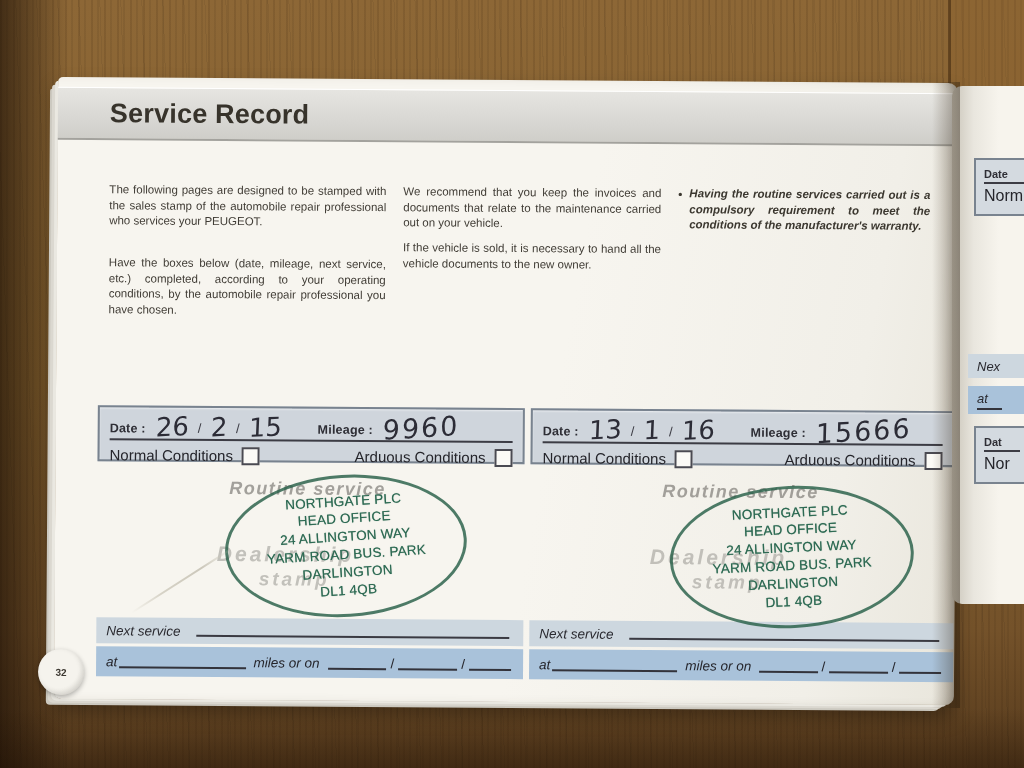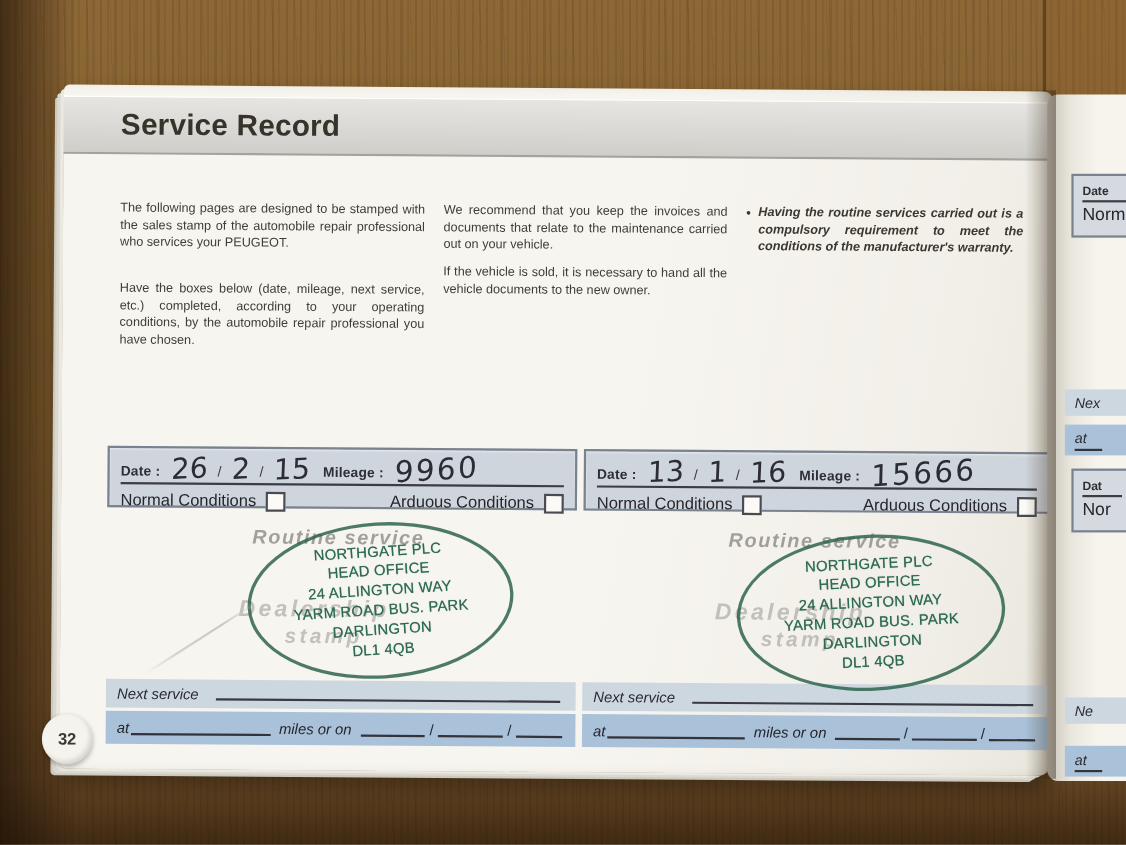--- a/index.html
+++ b/index.html
@@ -45,21 +45,21 @@
 
   .datebox{height:56px;border:2px solid #79838f;background:#cfd5dc;
     padding:2px 10px 4px;box-sizing:border-box;
     box-shadow:inset 0 1px 2px rgba(255,255,255,.6);}
   .row1{display:flex;align-items:flex-end;height:29px;border-bottom:2px solid #3c3c44;}
   .form-lbl{font-size:12.5px;font-weight:700;color:#2e2e35;padding-bottom:3px;letter-spacing:.2px;}
   .hw{font-family:"DejaVu Sans",sans-serif;font-size:26px;line-height:.95;color:#2c2c36;
     display:inline-block;transform:rotate(-3deg) skewX(-5deg);}
   .hw-day{margin-left:10px;}
   .sep{font-size:13px;color:#3c3c44;margin:0 9px;padding-bottom:3px;}
-  .ml-mileage{margin-left:12px;}
+  .ml-mileage{margin-left:36px;}
   .hw-miles{margin-left:10px;font-size:27px;letter-spacing:2px;transform:rotate(-4deg) skewX(-5deg);}
   .row2{display:flex;justify-content:space-between;align-items:center;height:23px;padding-top:3px;
     font-size:15px;color:#25252b;}
   .cond{display:flex;align-items:center;gap:9px;}
   .checkbox{width:14px;height:14px;border:2px solid #4a4a52;background:#fbfaf6;}
 
   .stampcell{position:relative;height:156px;}
   .wm-routine{position:absolute;top:16px;left:132px;font-style:italic;font-weight:700;font-size:18px;
     letter-spacing:1.5px;color:rgba(138,136,131,.78);white-space:nowrap;z-index:1;}
   .wm-dealer{position:absolute;top:80px;left:120px;font-style:italic;font-weight:700;
@@ -87,26 +87,26 @@
   .seg-c{flex:.7;}
   .seg-d{flex:.5;}
   .moo{margin:11px 8px;white-space:nowrap;}
   .at-slash{margin:0 4px;font-style:normal;}
 
   .tab{position:absolute;left:-16px;top:572px;width:46px;height:46px;border-radius:50%;z-index:4;
     background:radial-gradient(circle at 42% 38%,#f5f3ed 55%,#ddDAd2 100%);
     background-color:#eeece6;
     box-shadow:0 2px 5px rgba(0,0,0,.3),inset -2px -2px 5px rgba(0,0,0,.1);
     display:flex;align-items:center;justify-content:center;
-    font-size:15px;font-weight:700;color:#3d3932;text-align:right;}
+    font-size:10px;font-weight:700;color:#3d3932;text-align:right;}
 
   
   .spine{position:absolute;left:932px;top:82px;width:28px;height:626px;z-index:5;
     background:linear-gradient(90deg,rgba(60,45,25,0) 0%,rgba(60,45,25,.20) 45%,rgba(38,26,11,.42) 100%);}
-  .rpage{position:absolute;left:952px;top:86px;width:72px;height:624px;z-index:4;overflow:hidden;
+  .rpage{position:absolute;left:952px;top:86px;width:72px;height:518px;z-index:4;overflow:hidden;
     background:linear-gradient(90deg,#c9c4b8 0%,#e9e6de 30%,#f7f4ed 65%);
     border-radius:10px 0 0 10px;}
   .rp-box{position:absolute;left:22px;width:62px;height:58px;border:2px solid #79838f;
     background:#d4dae0;padding:4px 0 0 8px;box-sizing:border-box;}
   .rp-date{display:inline-block;font-size:11px;font-weight:700;color:#2e2e35;
     border-bottom:2px solid #3c3c44;padding:0 18px 2px 0;}
   .rp-norm{font-size:16px;color:#25252b;margin-top:3px;}
   .rp-box1{top:72px;}
   .rp-box2{top:340px;}
   .rp-band{position:absolute;left:16px;width:60px;display:flex;align-items:center;

